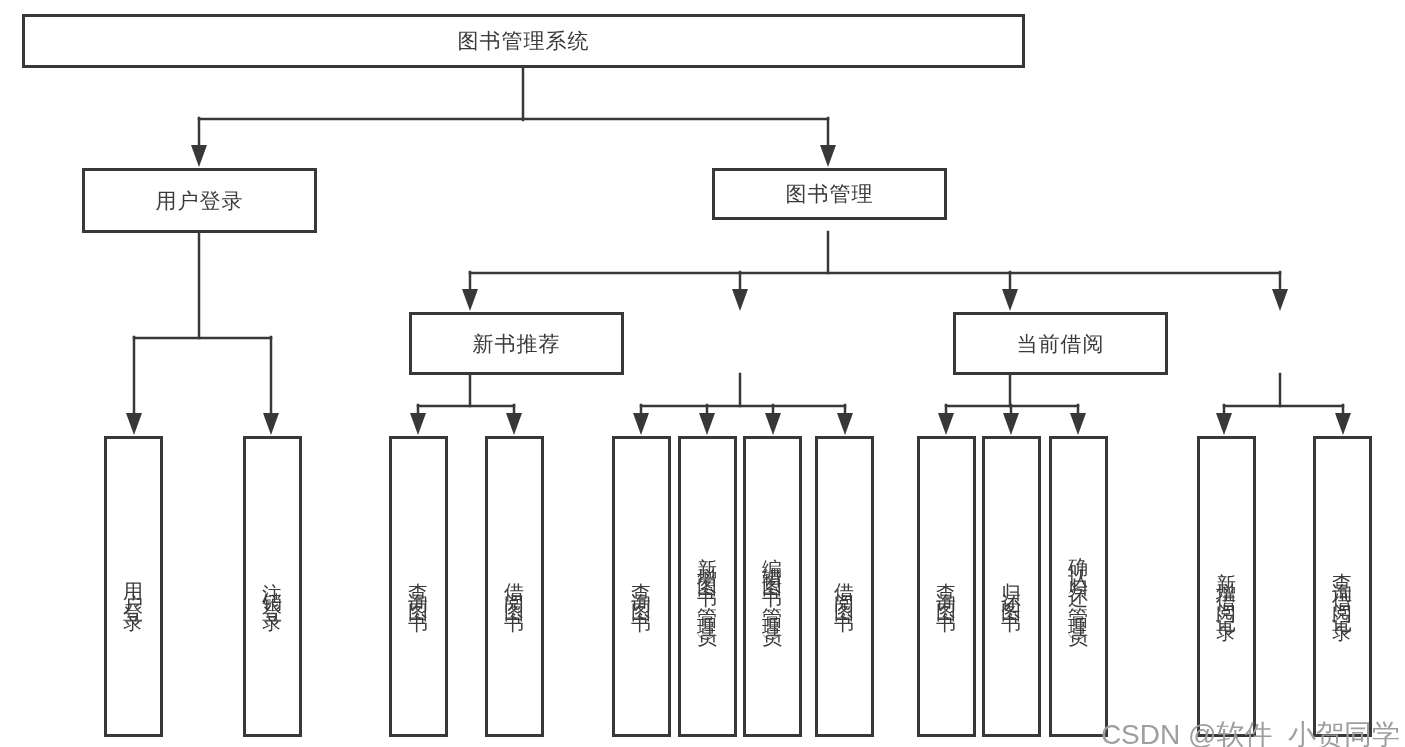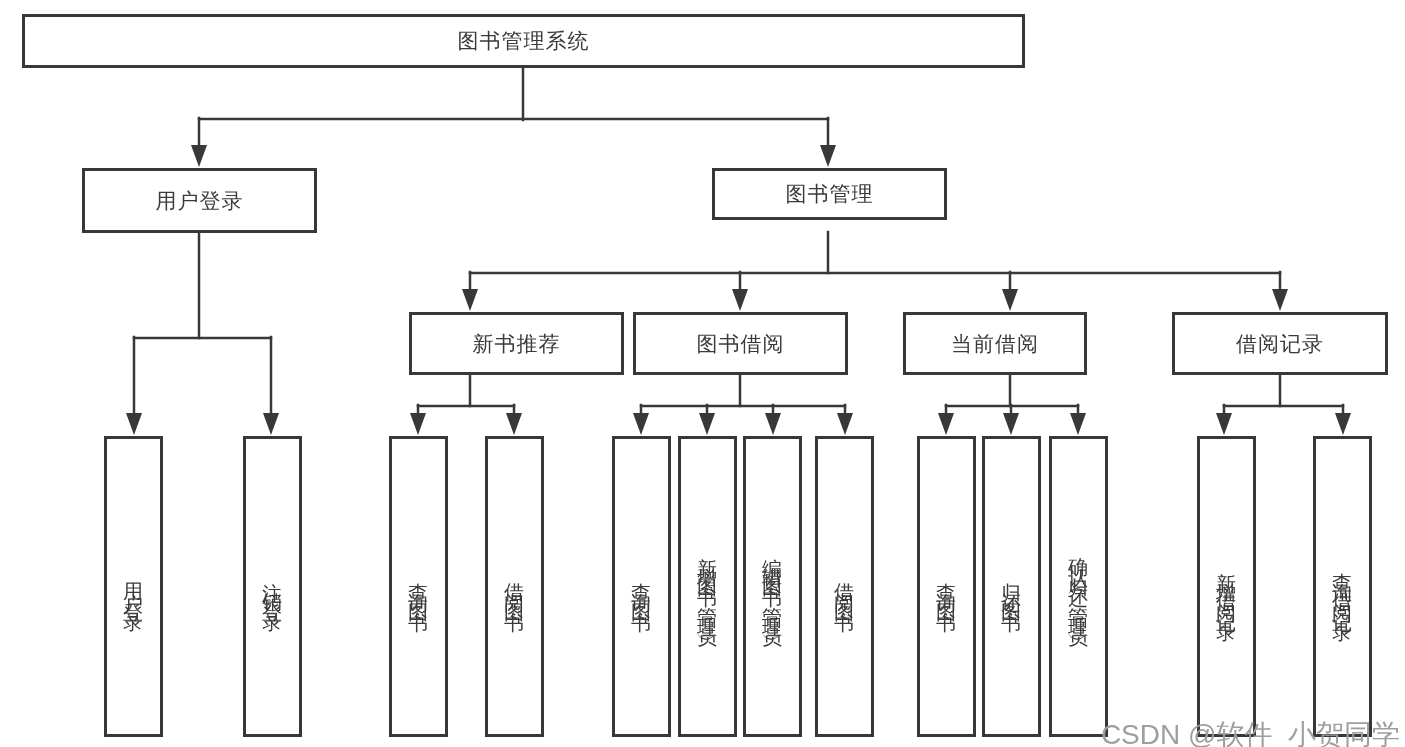--- a/index.html
+++ b/index.html
@@ -43,21 +43,21 @@
     letter-spacing: 10px;
     line-height: 1;
   }
   
   .root   { left: 22px;  top: 14px;  width: 1003px; height: 54px; }
   .l2a    { left: 82px;  top: 168px; width: 235px;  height: 65px; }
   .l2b    { left: 712px; top: 168px; width: 235px;  height: 52px; }
   .l3     { top: 312px;  height: 63px; }
   .l3a    { left: 363px;  width: 215px; margin-left: 46px; }
   .l3b    { left: 633px;  width: 215px; }
-  .l3c    { left: 903px;  width: 184px; text-align: center; }
+  .l3c    { left: 953px;  width: 215px; text-align: center; }
   .l3d    { left: 1172px; width: 216px; }
   .leaf   { top: 436px; height: 301px; width: 59px; }
   .lfA1 { left: 104px; }  .lfA2 { left: 243px; }
   .lfB1 { left: 389px; }  .lfB2 { left: 485px; }
   .lfC1 { left: 612px; }  .lfC2 { left: 678px; }
   .lfC3 { left: 743px; }  .lfC4 { left: 815px; }
   .lfD1 { left: 917px; }  .lfD2 { left: 982px; }
   .lfD3 { left: 1049px; }
   .lfE1 { left: 1197px; } .lfE2 { left: 1313px; }
   .watermark {
@@ -143,23 +143,21 @@
       <polygon points="1335,413 1351,413 1343,435"></polygon>
     </g>
   </svg>
 
   <div class="node h-node root">图书管理系统</div>
 
   <div class="node h-node l2a">用户登录</div>
   <div class="node h-node l2b">图书管理</div>
 
   <div class="node h-node l3 l3a">新书推荐</div>
-  <div class="node h-node l3 l3b">图书借阅</div>
   <div class="node h-node l3 l3c">当前借阅</div>
-  <div class="node h-node l3 l3d">借阅记录</div>
 
   <div class="node v-node leaf lfA1">用户登录</div>
   <div class="node v-node leaf lfA2">注销登录</div>
 
   <div class="node v-node leaf lfB1">查询图书</div>
   <div class="node v-node leaf lfB2">借阅图书</div>
 
   <div class="node v-node leaf lfC1">查询图书</div>
   <div class="node v-node leaf lfC2">新增图书（管理员）</div>
   <div class="node v-node leaf lfC3">编辑图书（管理员）</div>

